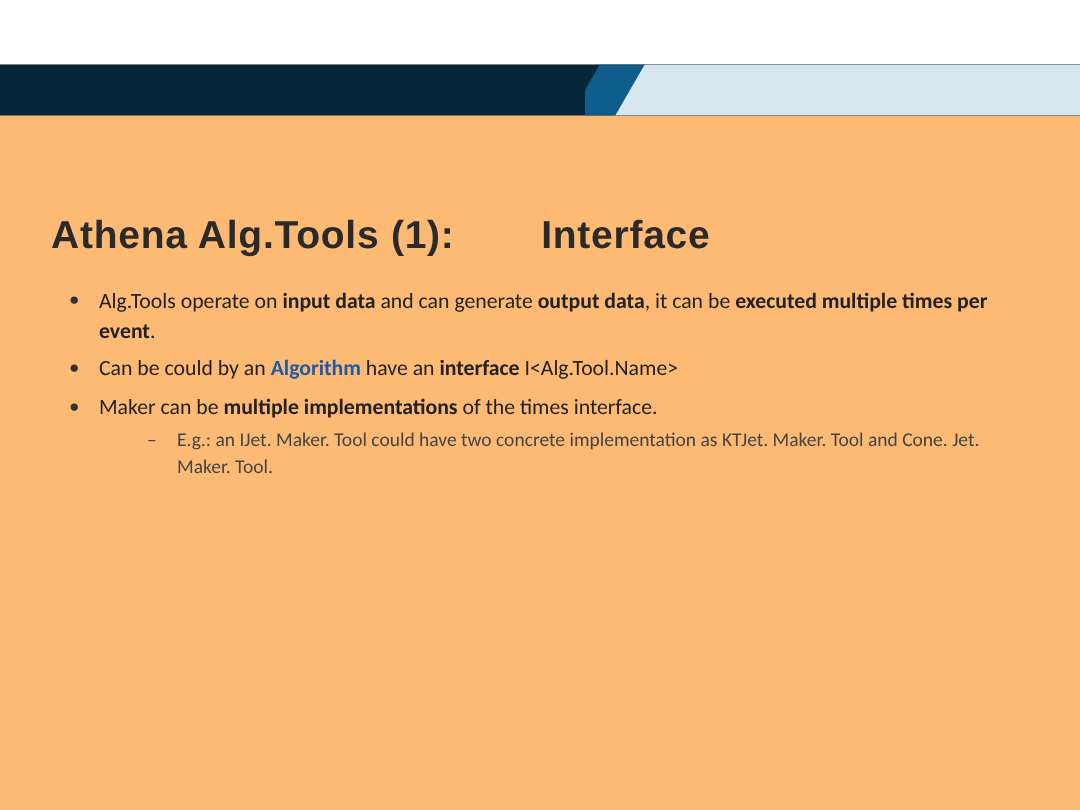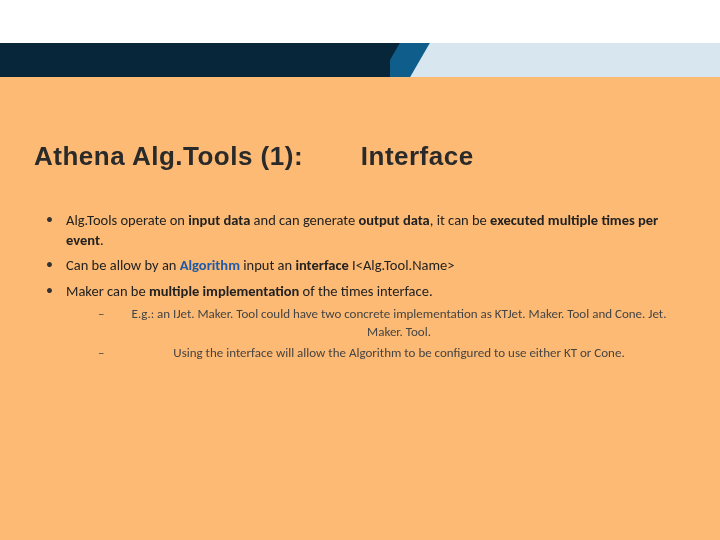--- a/index.html
+++ b/index.html
@@ -11,25 +11,25 @@
   .chevwrap { position: absolute; top: 0; right: 0; height: 34px; width: 330px; overflow: hidden; }
   .chev { position: absolute; top: 0; height: 34px; transform: skewX(-30deg); }
   .chev1 { right: -20px; width: 350px; background: #0f5d8a; }
   .chev2 { right: -20px; width: 320px; background: #d7e6ef; }
 
   
   .title { position: absolute; top: 98px; left: 34px; font-size: 26px; font-weight: 700; color: #2a2a2a; font-family: "Comic Sans MS", "Trebuchet MS", sans-serif; letter-spacing: .5px; }
   .title .t-sec { margin-left: 50px; }
 
   
-  .body { position: absolute; top: 168px; left: 40px; width: 640px; font-size: 14px; line-height: 1.35; }
+  .body { position: absolute; top: 148px; left: 40px; width: 640px; font-size: 14px; line-height: 1.35; }
   ul.b1 { list-style: none; }
   ul.b1 > li { position: relative; padding-left: 26px; margin-bottom: 6px; font-size: 14.5px; }
   ul.b1 > li::before { content: "•"; position: absolute; left: 6px; top: 0; font-size: 14px; color: #333; }
-  ul.b2 { list-style: none; margin-top: 4px; text-align: center; }
+  ul.b2 { list-style: none; margin-top: 4px; }
   ul.b2 > li { position: relative; padding-left: 52px; margin-bottom: 4px; font-size: 13px; color: #444; }
   ul.b2 > li::before { content: "–"; position: absolute; left: 32px; top: 0; color: #444; }
 
   .bold { font-weight: 700; }
   .link { color: #1e5aa8; font-weight: 700; text-align: right; }
   .tmpl { font-weight: 400; }
 
   
   .logo { position: absolute; left: 18px; bottom: 12px; width: 22px; height: 22px; }
   .logo svg { width: 22px; height: 22px; }
@@ -52,24 +52,23 @@
   </div>
 
   <div class="title">
     <span>Athena Alg.Tools (1):</span>
     <span class="t-sec">Interface</span>
   </div>
 
   <div class="body">
     <ul class="b1" id="b1">
         <li><span>Alg.Tools operate on </span><span class="bold">input data</span><span> and can generate </span><span class="bold">output data</span><span>, it can be </span><span class="bold">executed multiple times per event</span><span>.</span></li>
-        <li><span>Can be allow by an </span><span class="link">Algorithm</span><span> input an </span><span class="bold">interface</span><span> </span><span class="tmpl">I&lt;Alg.Tool.Name&gt;</span></li>
-        <li><span>Maker can be </span><span class="bold">multiple implementation</span><span> of the times interface.</span><ul class="b2">
+        <li><span>Can be could by an </span><span class="link">Algorithm</span><span> have an </span><span class="bold">interface</span><span> </span><span class="tmpl">I&lt;Alg.Tool.Name&gt;</span></li>
+        <li><span>Maker can be </span><span class="bold">multiple implementations</span><span> of the times interface.</span><ul class="b2">
             <li>E.g.: an IJet. Maker. Tool could have two concrete implementation as KTJet. Maker. Tool and Cone. Jet. Maker. Tool.</li>
-            <li>Using the interface will allow the Algorithm to be configured to use either KT or Cone.</li>
           </ul></li>
       </ul>
   </div>
 
   <div class="bottom-band"></div>
   <div class="bottom-arrow">
     <div class="ba ba1"></div>
     <div class="ba ba2"></div>
   </div>
 

